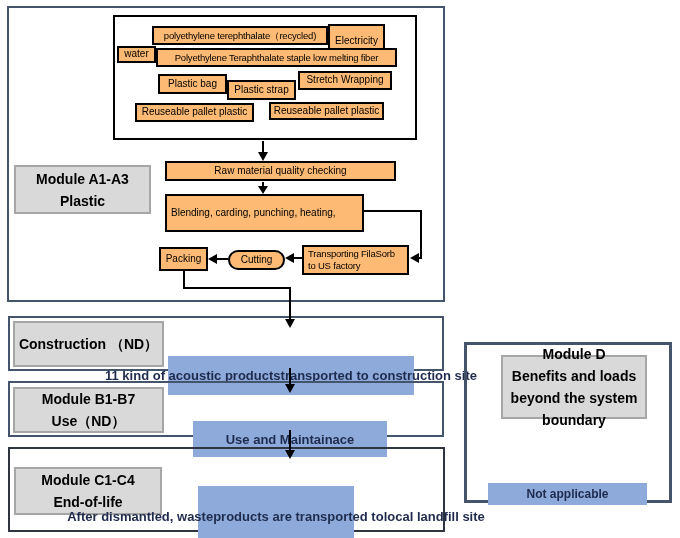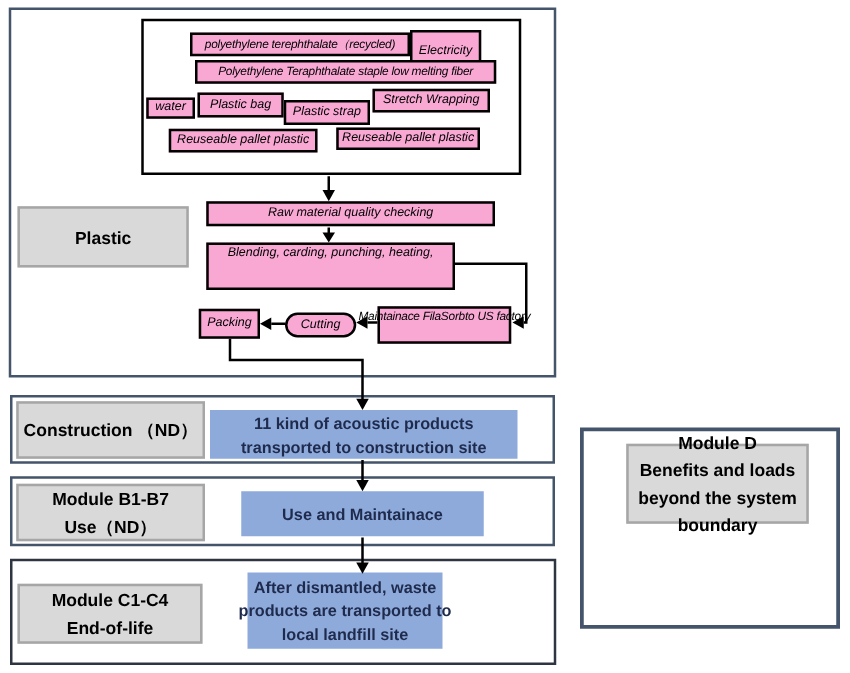--- a/index.html
+++ b/index.html
@@ -8,71 +8,72 @@
   }
   *{box-sizing:border-box; margin:0; padding:0;}
   body{background:#ffffff; font-family:"Liberation Sans", sans-serif;}
   #canvas{position:relative; width:680px; height:538px; background:#ffffff; overflow:hidden;}
   .frame{position:absolute; border:2px solid var(--frame-navy); background:transparent;}
   .frame.dark{border-color:var(--frame-dark);}
   .frame.thick{border-width:3px;}
 
   .blackbox{position:absolute; border:2px solid var(--box-border); background:#ffffff;}
 
-  .fbox{position:absolute; border:2px solid var(--box-border); background:#f9a8d4;
+  .fbox{position:absolute; border:2px solid var(--box-border); background:#fdba74;
         display:flex; align-items:center; justify-content:center;
-        font-size:10px; color:#000; white-space:nowrap; line-height:1.25;font-style:italic;}
+        font-size:10px; color:#000; white-space:nowrap; line-height:1.25;}
   .fbox.tight{font-size:9.5px; letter-spacing:-0.2px;}
-  .fbox.multi{flex-direction:row; align-items:flex-start; justify-content:center; padding:1px 4px;}
+  .fbox.multi{flex-direction:column; align-items:flex-start; justify-content:center; padding:1px 4px;}
 
   .graybox{position:absolute; background:var(--gray-fill); border:2px solid var(--gray-border);
            display:flex; flex-direction:column; align-items:center; justify-content:center;
            font-weight:bold; color:#000; text-align:center;}
   .graybox .ln{line-height:22px; font-size:14px; white-space:nowrap;}
 
   .bluebox{position:absolute; background:var(--blue-fill);
-           display:flex; flex-direction:column; align-items:center; justify-content:center;
-           font-weight:bold; color:var(--blue-text); text-align:center;}
+           display:flex; flex-direction:row; align-items:center; justify-content:center;
+           font-weight:bold; color:var(--blue-text); text-align:center;margin-top:28px;}
   .bluebox .ln{line-height:19px; font-size:13px; white-space:nowrap;}
 
   #arrows{position:absolute; left:0; top:0; pointer-events:none;}
 </style>
 </head>
 <body>
 
 <div id="canvas">
 
   <div class="frame" style="left:7px; top:6px; width:438px; height:296px;"></div>
 
   <div class="blackbox" style="left:113px; top:15px; width:304px; height:125px;"></div>
 
   <div class="fbox tight" style="left:152px; top:26px; width:176px; height:19px;">polyethylene terephthalate（recycled)</div>
   <div class="fbox" style="left:328px; top:24px; width:57px; height:34px;">Electricity</div>
-  <div class="fbox" style="left:117px; top:46px; width:39px; height:17px;margin-top:32px;">water</div>
+  <div class="fbox" style="left:117px; top:46px; width:39px; height:17px;">water</div>
   <div class="fbox tight" style="left:156px; top:48px; width:241px; height:19px;">Polyethylene Teraphthalate staple low melting fiber</div>
   <div class="fbox" style="left:158px; top:74px; width:69px; height:20px;">Plastic bag</div>
   <div class="fbox" style="left:227px; top:80px; width:69px; height:20px;">Plastic strap</div>
   <div class="fbox" style="left:298px; top:71px; width:94px; height:19px;">Stretch Wrapping</div>
   <div class="fbox" style="left:135px; top:103px; width:119px; height:19px;">Reuseable pallet plastic</div>
   <div class="fbox" style="left:269px; top:102px; width:115px; height:18px;">Reuseable pallet plastic</div>
 
   <div class="graybox" style="left:14px; top:165px; width:137px; height:49px;">
+    <div class="ln">Module A1-A3</div>
     <div class="ln">Plastic</div>
   </div>
 
   <div class="fbox" style="left:165px; top:161px; width:231px; height:20px;">Raw material quality checking</div>
 
   <div class="fbox multi" style="left:165px; top:194px; width:199px; height:38px;">
     <div>Blending, carding, punching, heating,</div>
   </div>
 
   <div class="fbox" style="left:159px; top:247px; width:49px; height:24px;">Packing</div>
   <div class="fbox" style="left:228px; top:250px; width:57px; height:20px;border-radius:10px;">Cutting</div>
   <div class="fbox multi tight" style="left:302px; top:245px; width:107px; height:30px;">
-    <div>Maintainace FilaSorb</div>
+    <div>Transporting FilaSorb</div>
     <div>to US factory</div>
   </div>
 
   <div class="frame" style="left:8px; top:316px; width:436px; height:55px;"></div>
   <div class="graybox" style="left:13px; top:321px; width:151px; height:46px;">
     <div class="ln">Construction （ND）</div>
   </div>
   <div class="bluebox" style="left:168px; top:328px; width:246px; height:39px;">
     <div class="ln">11 kind of acoustic products</div>
     <div class="ln">transported to construction site</div>
@@ -98,20 +99,23 @@
     <div class="ln">local landfill site</div>
   </div>
 
   <div class="frame thick" style="left:464px; top:342px; width:208px; height:161px;"></div>
   <div class="graybox" style="left:501px; top:355px; width:146px; height:64px;">
     <div class="ln">Module D</div>
     <div class="ln">Benefits and loads</div>
     <div class="ln">beyond the system</div>
     <div class="ln">boundary</div>
   </div>
+  <div class="bluebox" style="left:488px; top:455px; width:159px; height:22px;">
+    <div class="ln" style="font-size:12px; line-height:14px;">Not applicable</div>
+  </div>
 
   <svg id="arrows" width="680" height="538" viewBox="0 0 680 538">
     <g stroke="#000" stroke-width="2" fill="none">
       <path d="M263 141 L263 153"></path>
       <path d="M263 182 L263 187"></path>
       <path d="M364 211 L421 211 L421 258 L419 258"></path>
       <path d="M302 258 L294 258"></path>
       <path d="M228 259 L217 259"></path>
       <path d="M184 271 L184 288 L290 288 L290 320"></path>
       <path d="M290 368 L290 385"></path>

